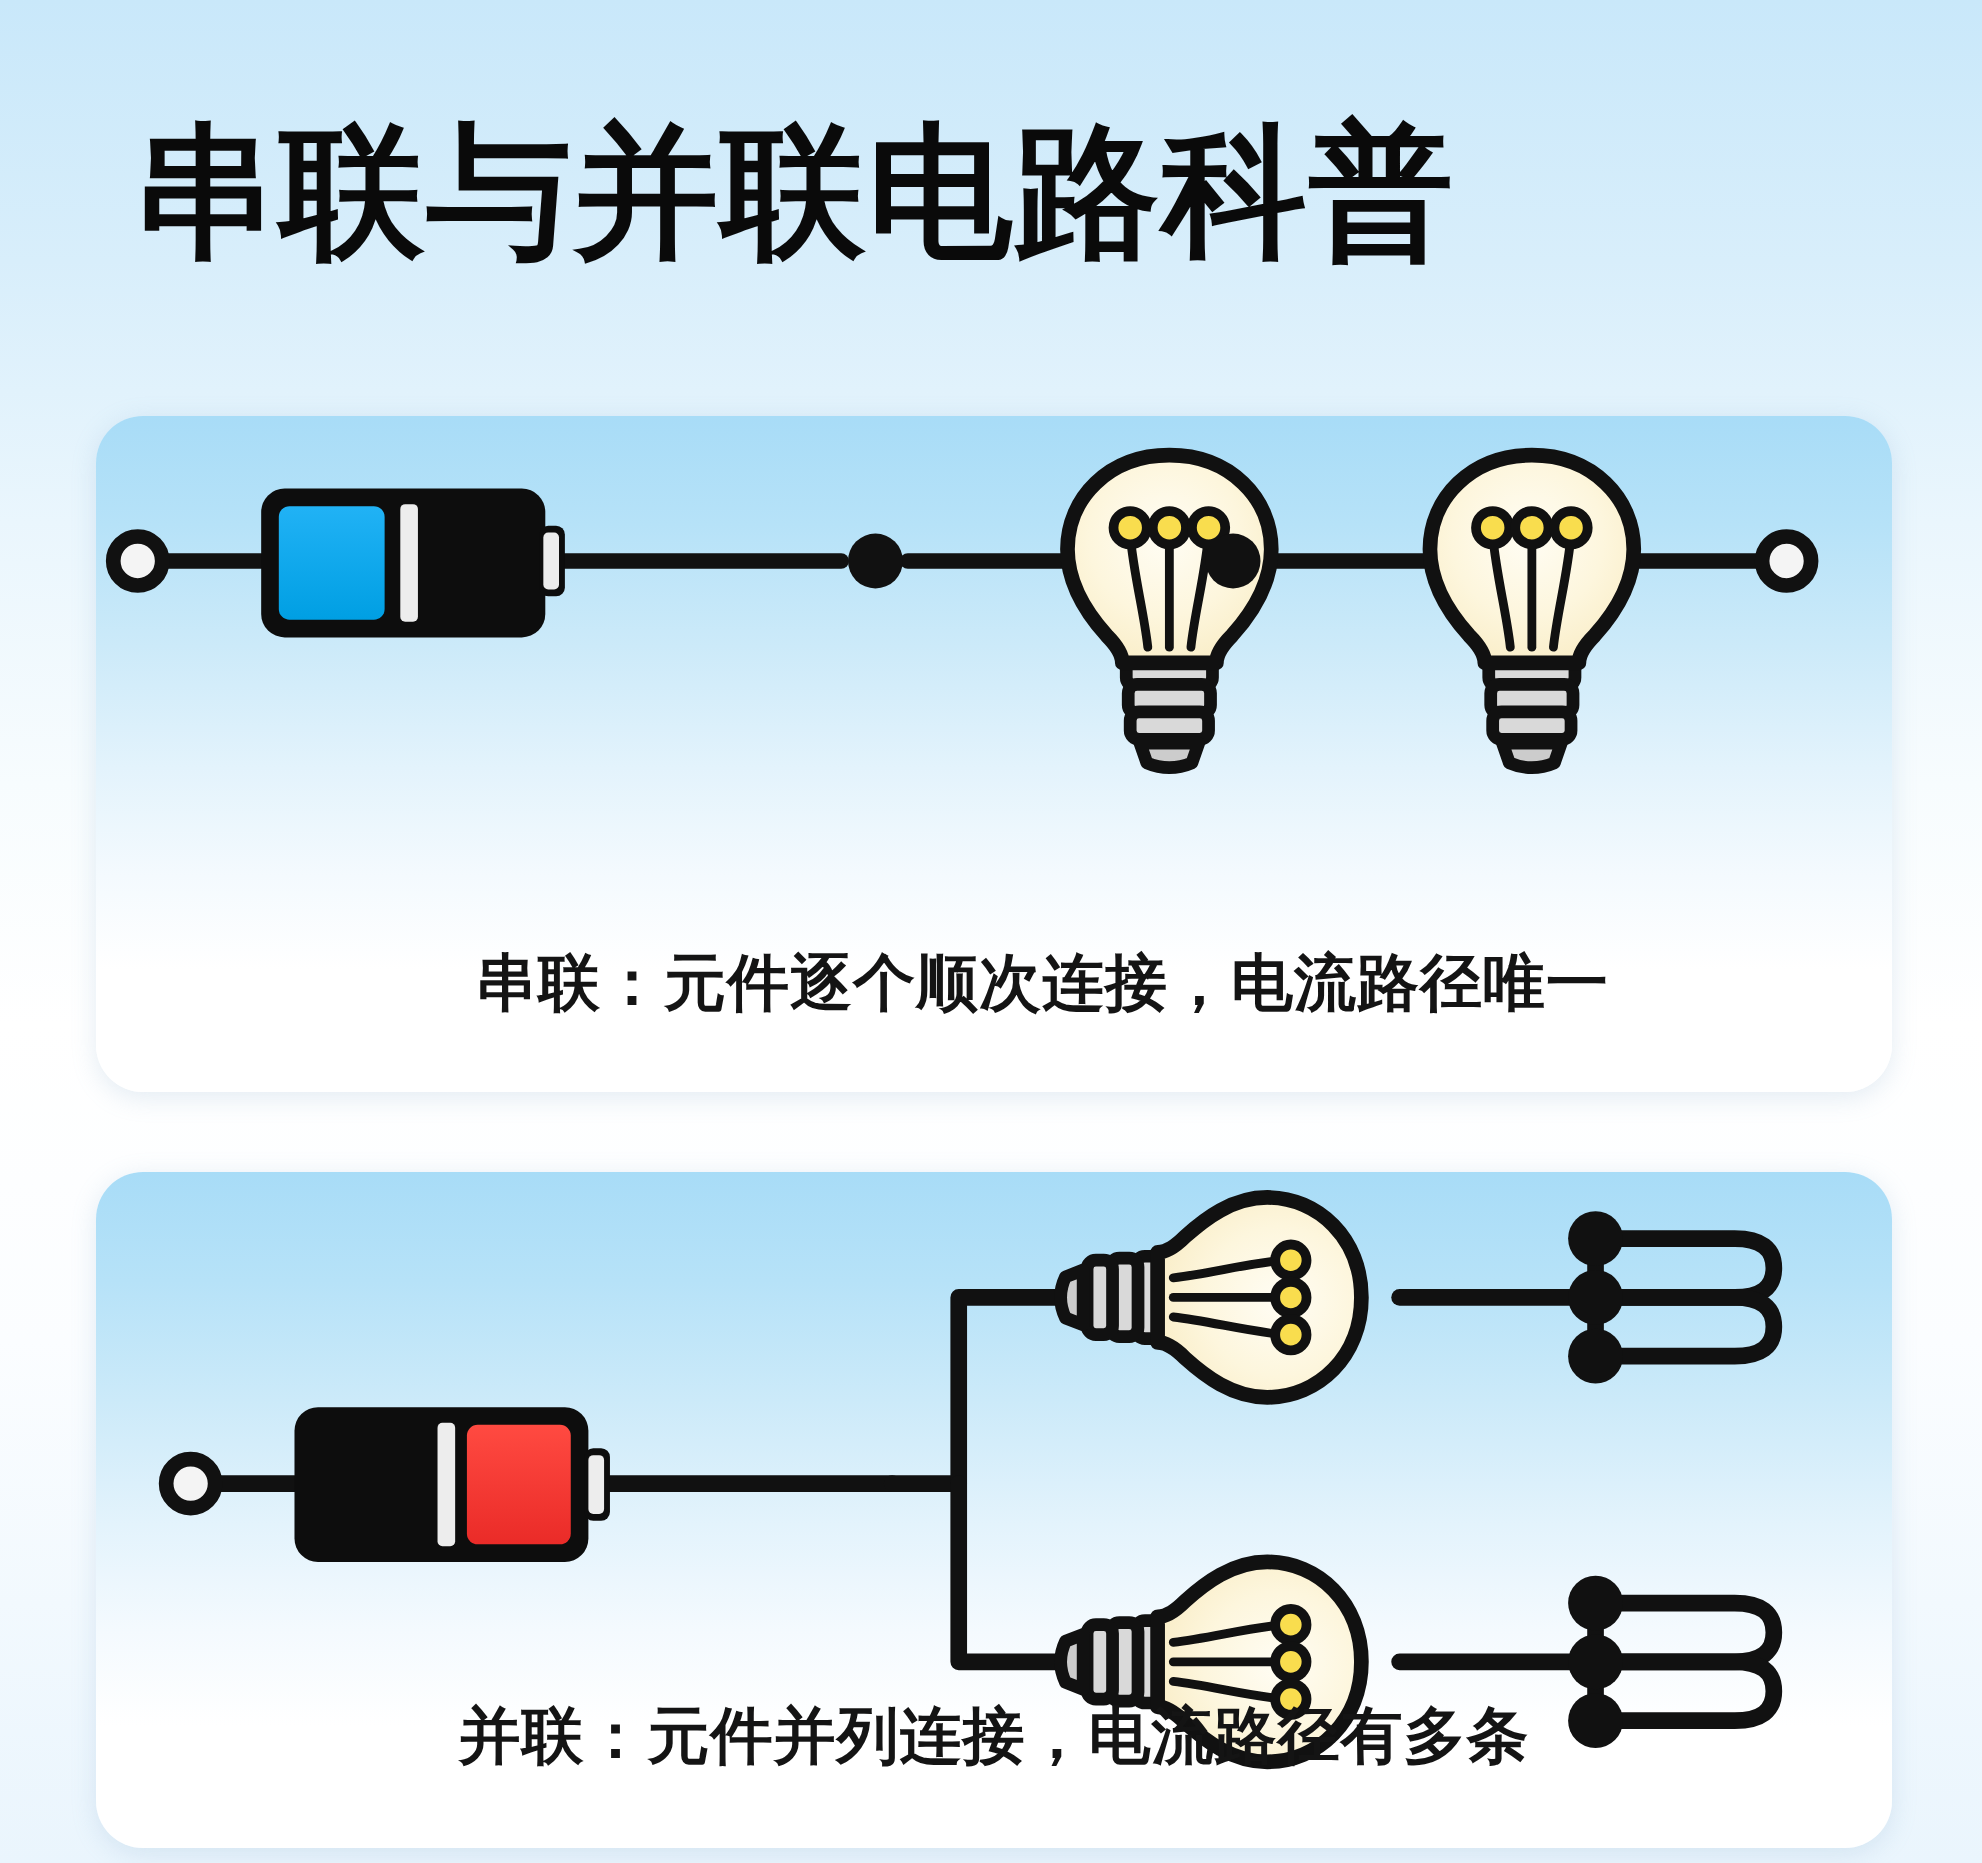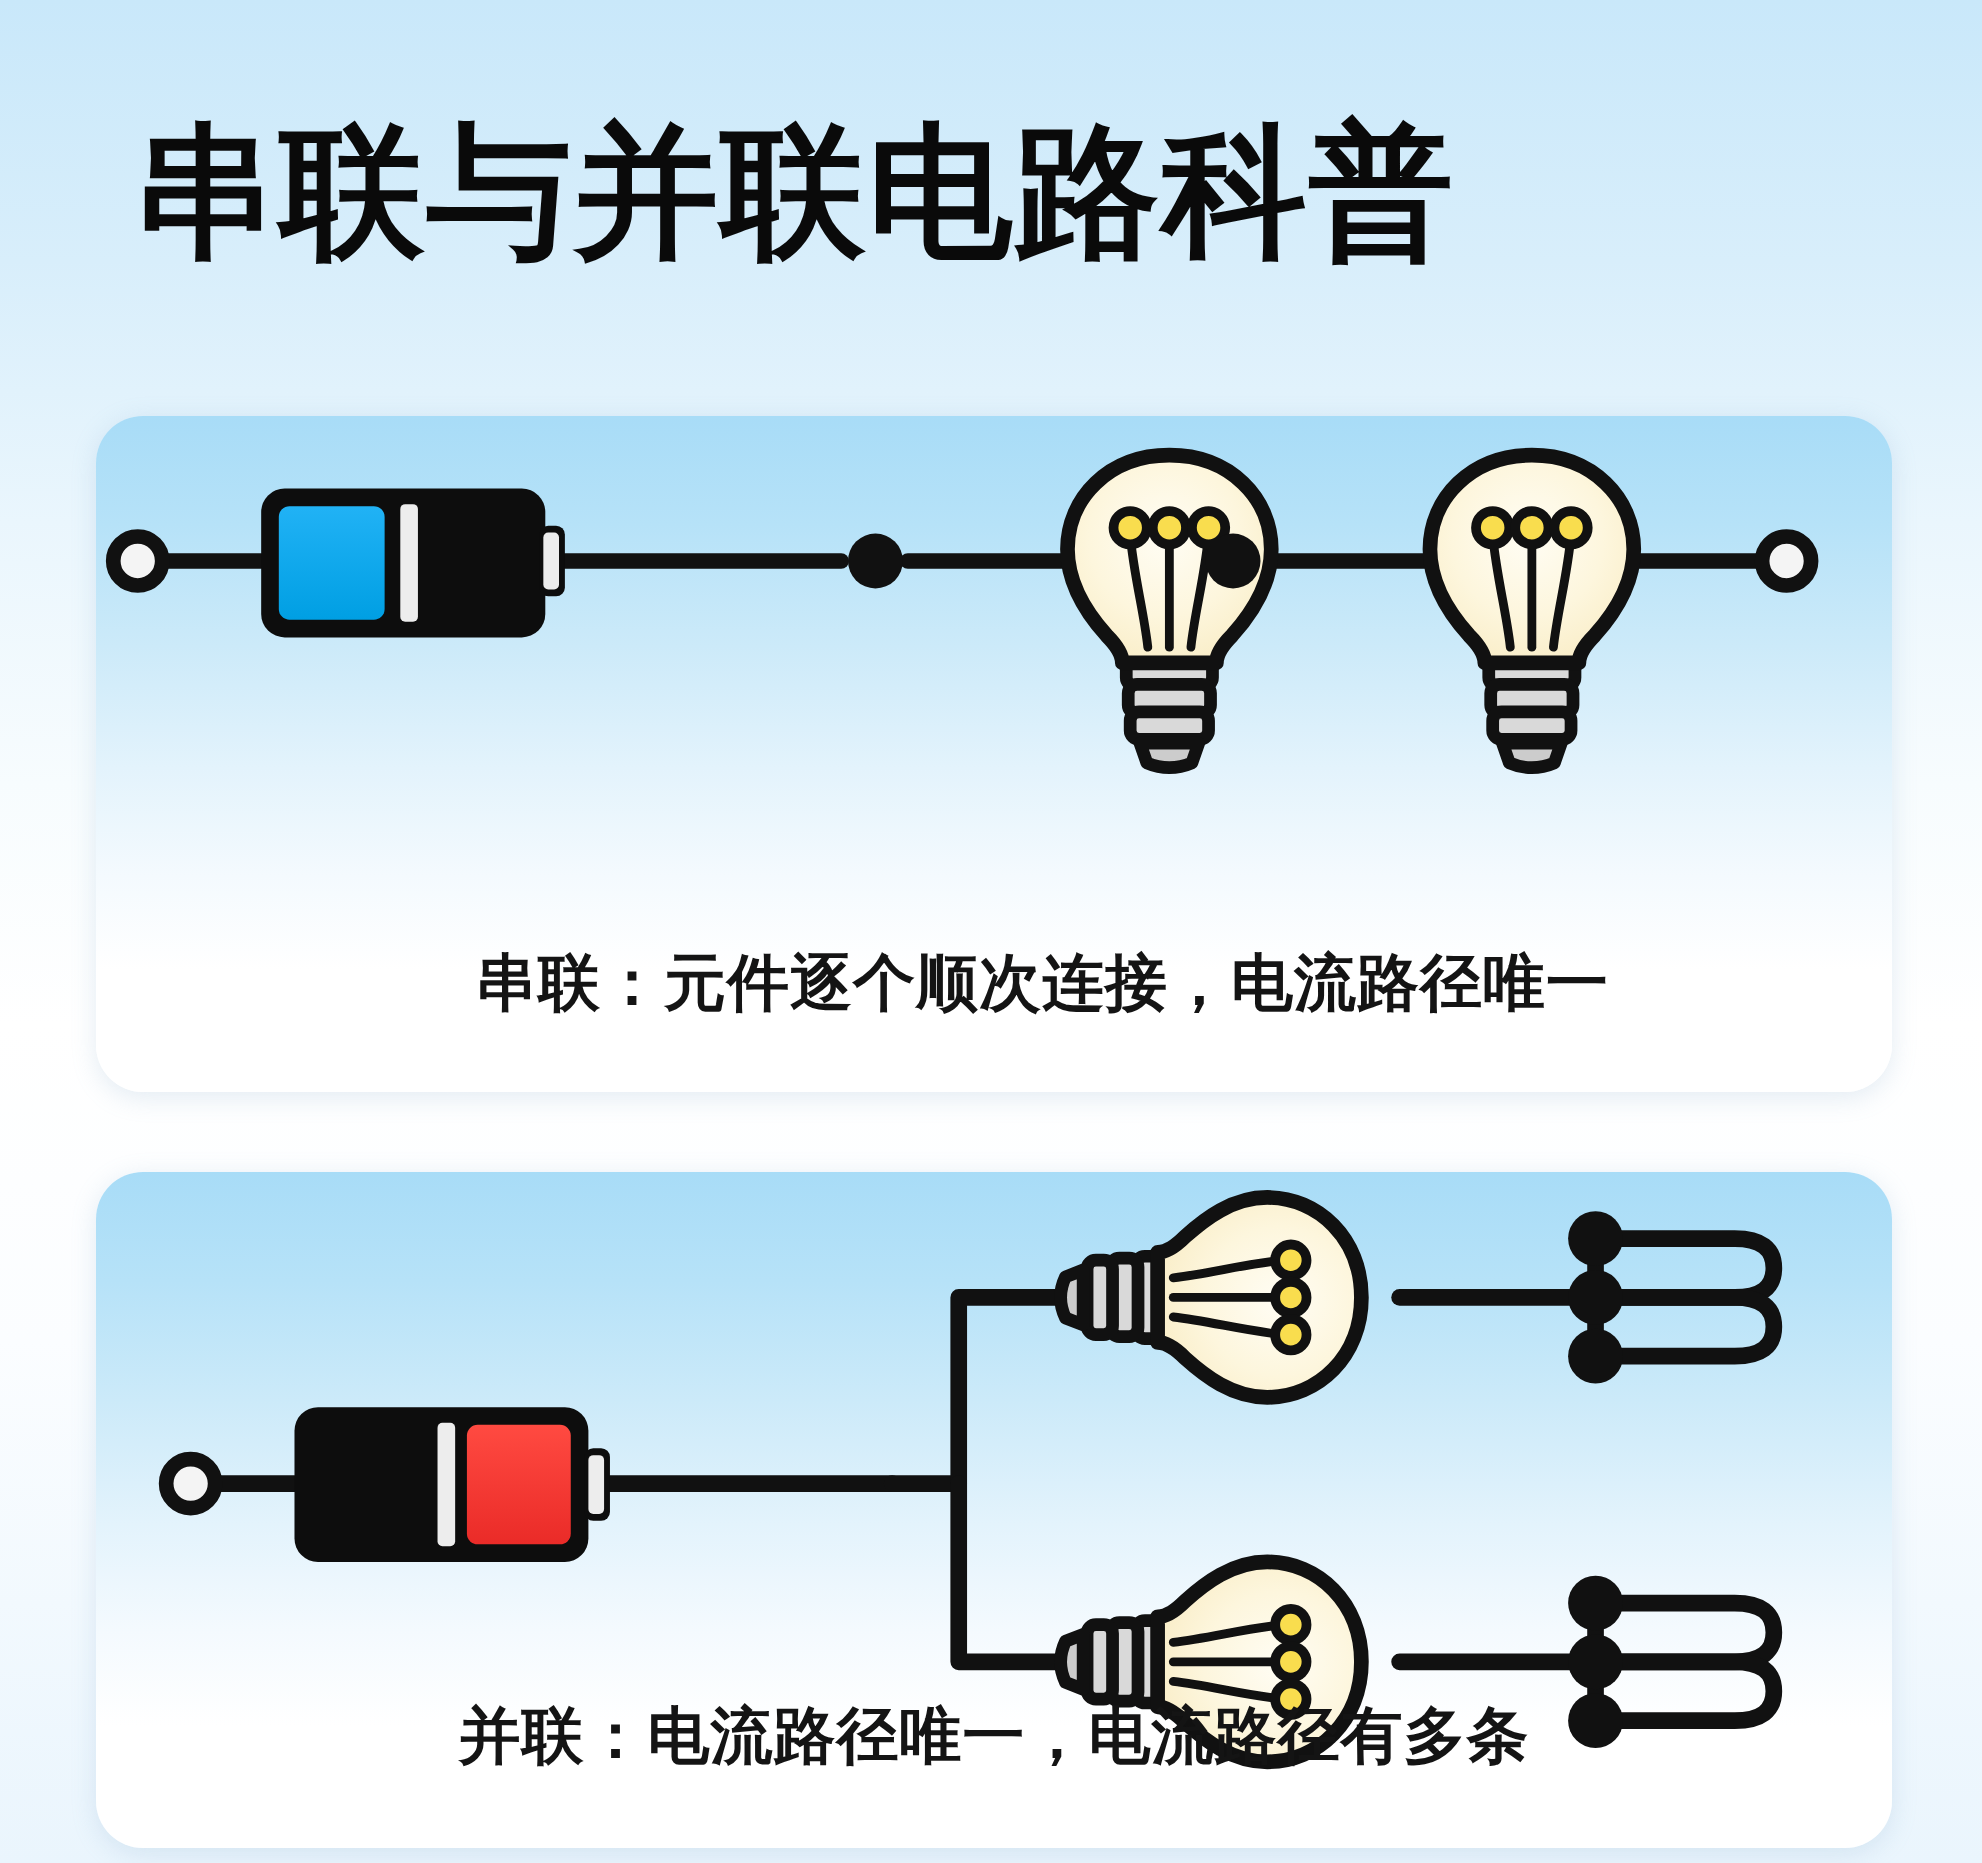--- a/index.html
+++ b/index.html
@@ -309,15 +309,15 @@
         <line x1="1530" y1="500" x2="1530" y2="560"></line>
         <path d="M 1530 440 L 1672 440 Q 1712 440 1712 470 Q 1712 500 1672 500 L 1530 500"></path>
         <path d="M 1530 500 L 1672 500 Q 1712 500 1712 530 Q 1712 560 1672 560 L 1530 560"></path>
       </g>
       <circle cx="1530" cy="440" r="28" fill="#111111"></circle>
       <circle cx="1530" cy="500" r="28" fill="#111111"></circle>
       <circle cx="1530" cy="560" r="28" fill="#111111"></circle>
     </g>
   </svg>
 
-  <div class="caption" id="caption-parallel">并联：电流路径唯一，电流路径有多条</div>
+  <div class="caption" id="caption-parallel">并联：元件并列连接，电流路径有多条</div>
 </div>
 
 
 </body></html>

